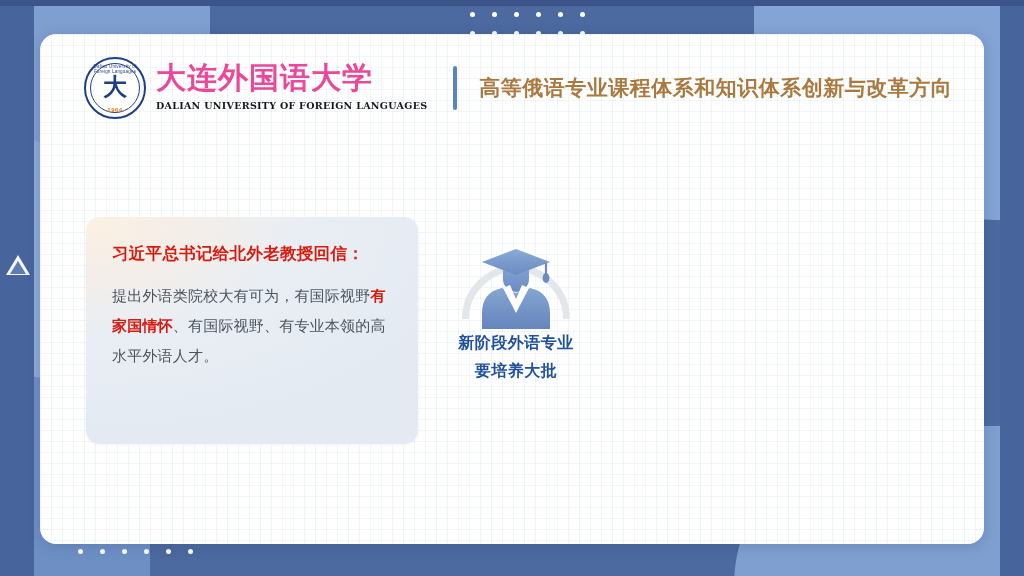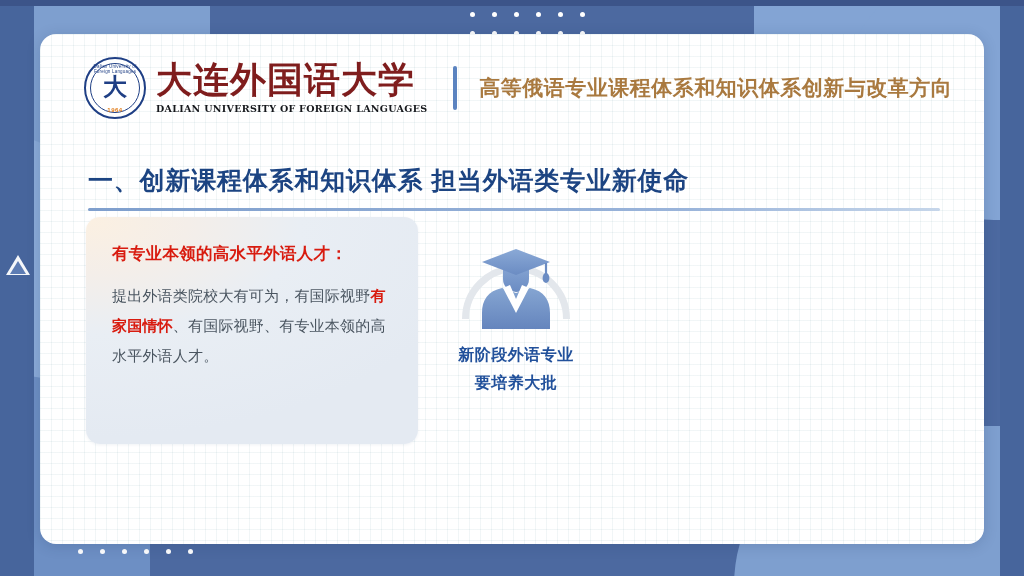--- a/index.html
+++ b/index.html
@@ -108,22 +108,22 @@
     position:absolute;left:0;right:0;bottom:4px;text-align:center;
     font-size:6px;color:#e07b18;letter-spacing:.5px;font-weight:bold;
   }
   .emblem .arc{
     position:absolute;left:0;right:0;top:5px;text-align:center;
     font-size:4.5px;color:#1f3f85;letter-spacing:.2px;
   }
 
   .logo-text{margin-left:10px;}
   .logo-cn{
-    font-family:Liberation Serif, serif;
-    font-size:36px;font-weight:bold;color:#7f1d1d;letter-spacing:1px;
+    font-family:Liberation Mono, monospace;
+    font-size:30px;font-weight:bold;color:#ec4899;letter-spacing:1px;
     line-height:1.05;white-space:nowrap;
   }
   .logo-en{
     font-family:"DejaVu Serif","Liberation Serif",serif;
     font-size:9.5px;font-weight:bold;color:#16181c;letter-spacing:.3px;
     margin-top:3px;white-space:nowrap;
   }
   .hdr-divider{
     width:4px;height:44px;background:#5b83c0;margin:0 22px 0 26px;border-radius:2px;
   }
@@ -178,21 +178,21 @@
   }
   .grad-wrap{position:relative;width:108px;height:82px;}
   .grad-arc{
     position:absolute;left:0;top:18px;width:108px;height:108px;
     border:7px solid #e3e7ec;border-radius:50%;
     clip-path:inset(0 0 50% 0);
     box-sizing:border-box;
   }
   .grad-fig{position:absolute;left:0;top:0;width:108px;height:82px;}
   .mid-label{
-    margin-top:12px;text-align:center;
+    text-align:center;
     font-size:16px;font-weight:bold;color:#22519b;line-height:1.75;letter-spacing:.5px;
   }
 </style>
 </head>
 <body>
 
 <div id="bg">
   <div class="blob blob-left"></div>
   <div class="blob blob-left2"></div>
   <div class="blob blob-left3"></div>
@@ -240,30 +240,26 @@
         <div class="year">1964</div>
       </div>
       <div class="logo-text">
         <div class="logo-cn">大连外国语大学</div>
         <div class="logo-en">DALIAN UNIVERSITY OF FOREIGN LANGUAGES</div>
       </div>
       <div class="hdr-divider"></div>
       <div class="hdr-title">高等俄语专业课程体系和知识体系创新与改革方向</div>
     </div>
 
-    <div id="section-head">
-      <div class="sec-title">一、创新课程体系和知识体系 担当外语类专业新使命</div>
-      <div class="sec-rule"></div>
-    </div>
 
     <div id="cards">
 
       <div class="card left">
         <div class="card-body">
-          <div class="card-head">有专业本领的高水平外语人才：</div>
+          <div class="card-head">习近平总书记给北外老教授回信：</div>
           <div class="card-text">
             <span>提出外语类院校大有可为，有国际视野</span><span class="hl">有家国情怀</span><span>、有国际视野、有专业本领的高水平外语人才。</span>
           </div>
         </div>
       </div>
 
       <div class="mid">
         <div class="grad-wrap">
           <div class="grad-arc"></div>
           <svg class="grad-fig" viewBox="0 0 108 82">

